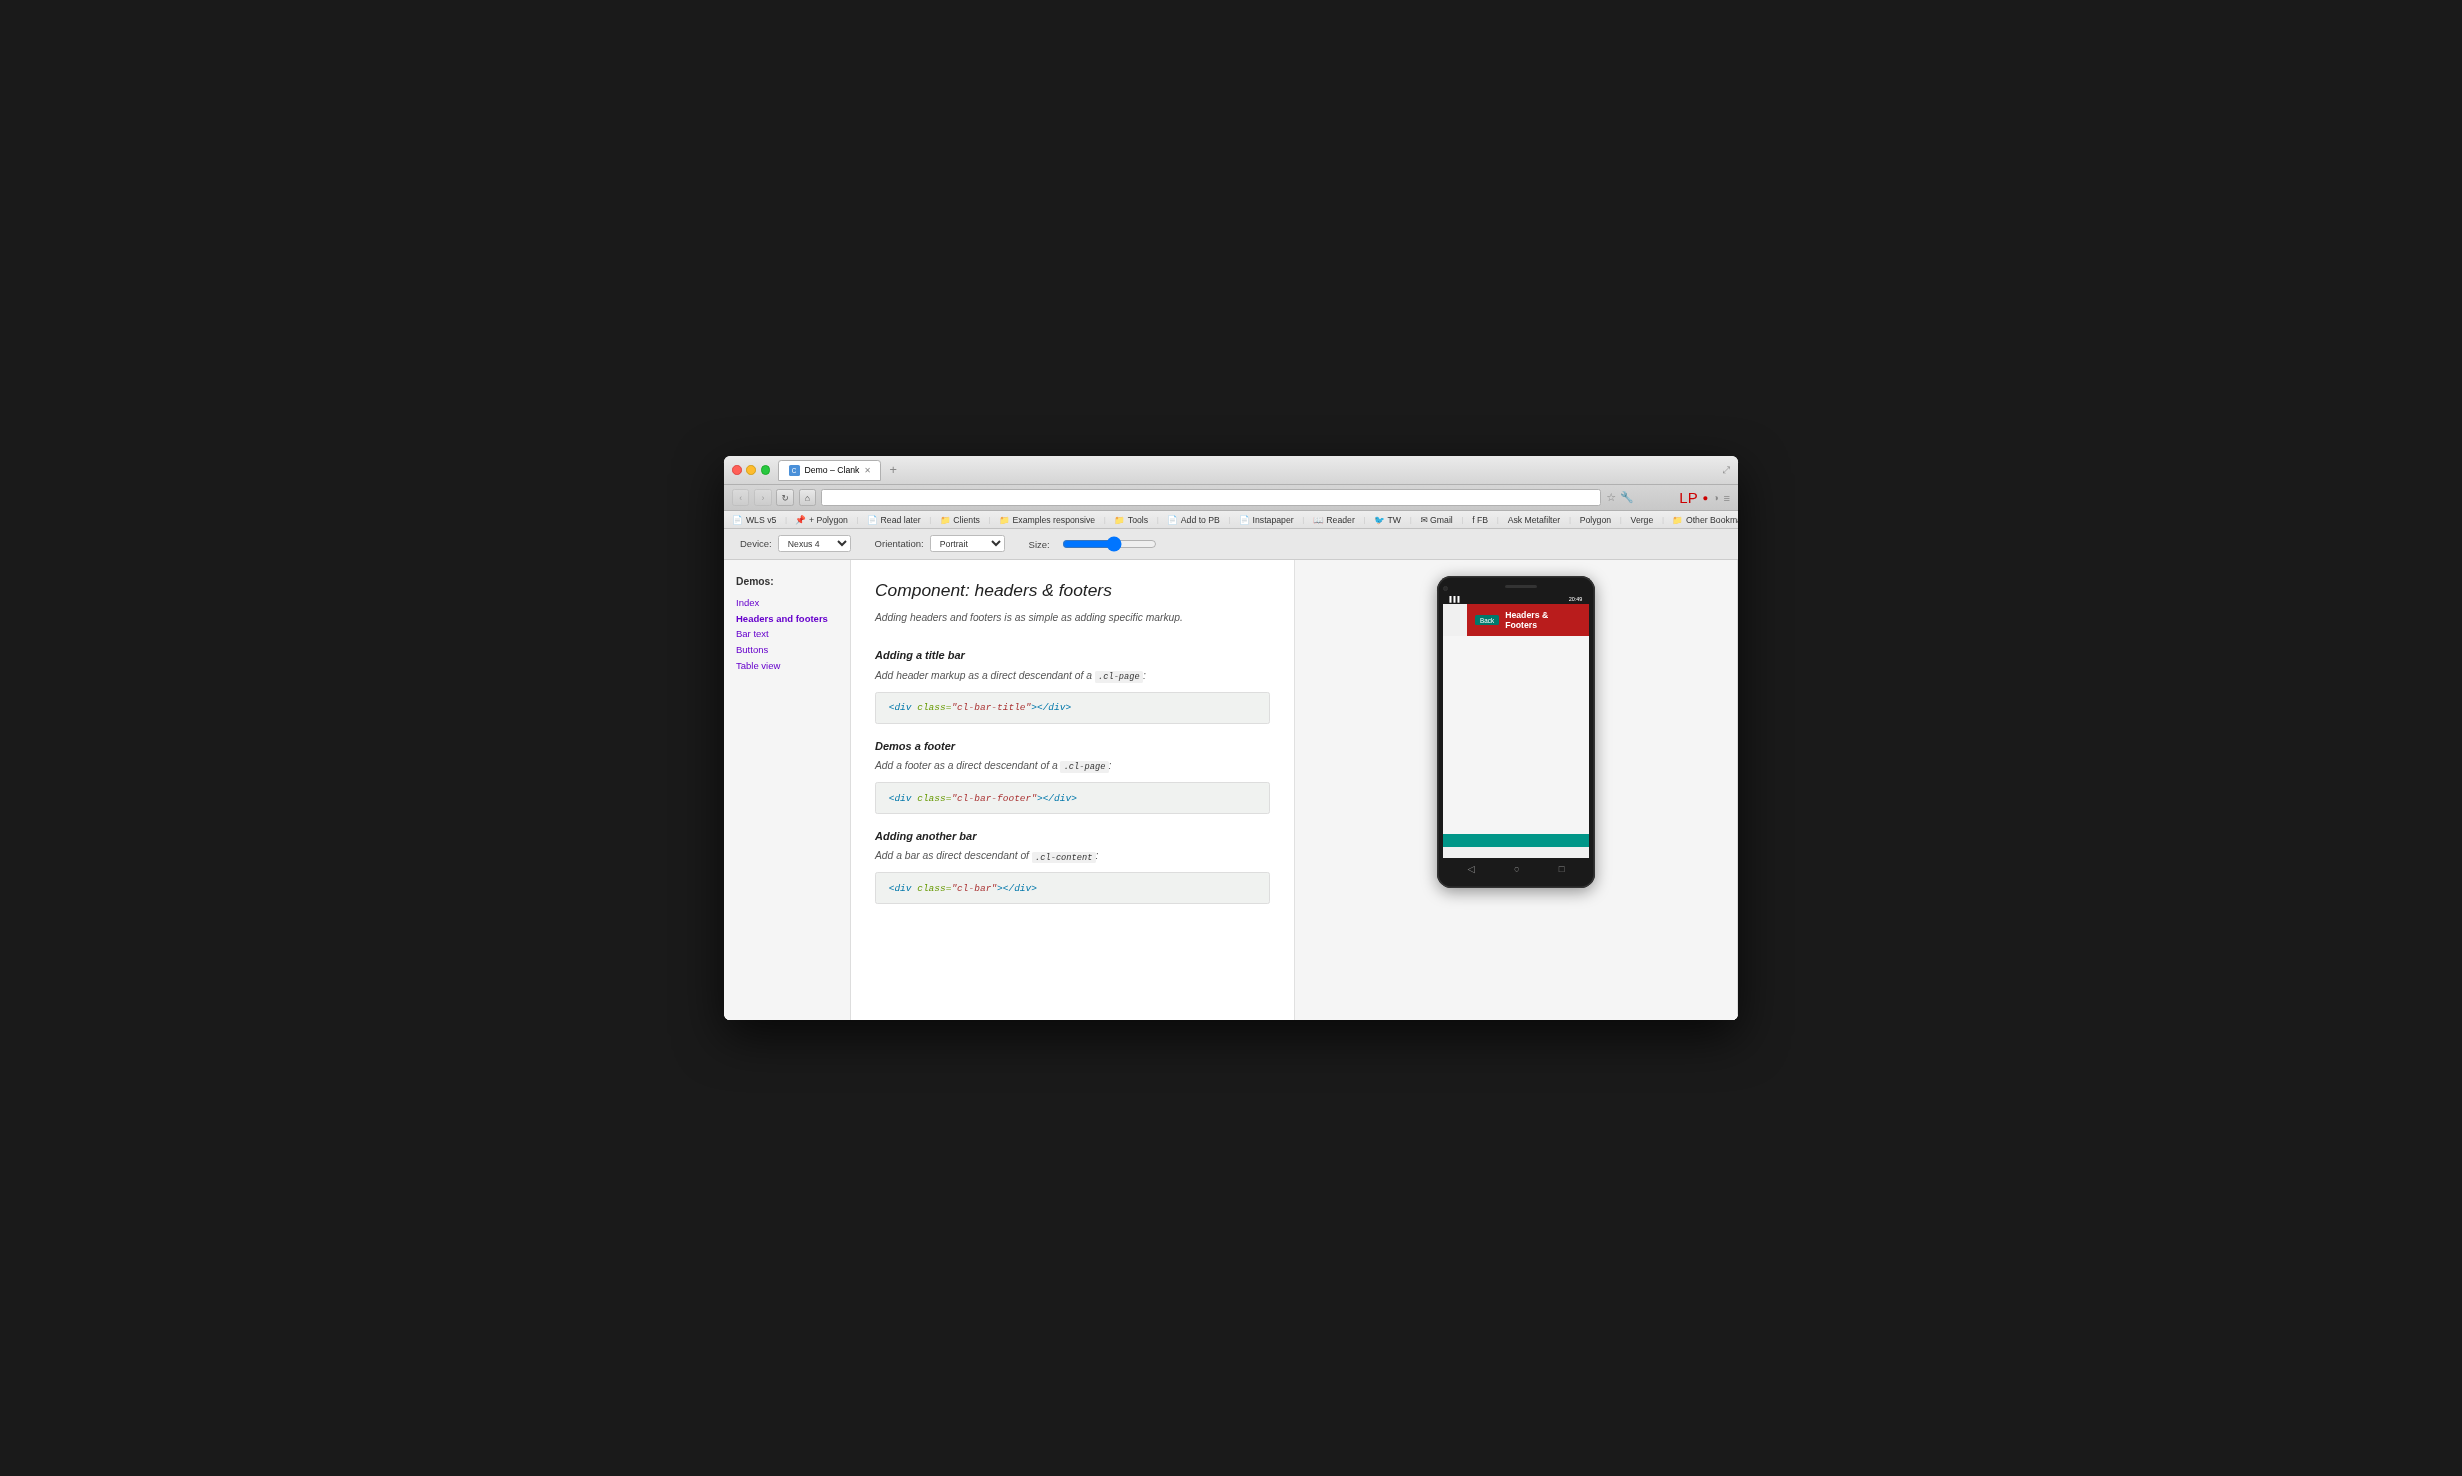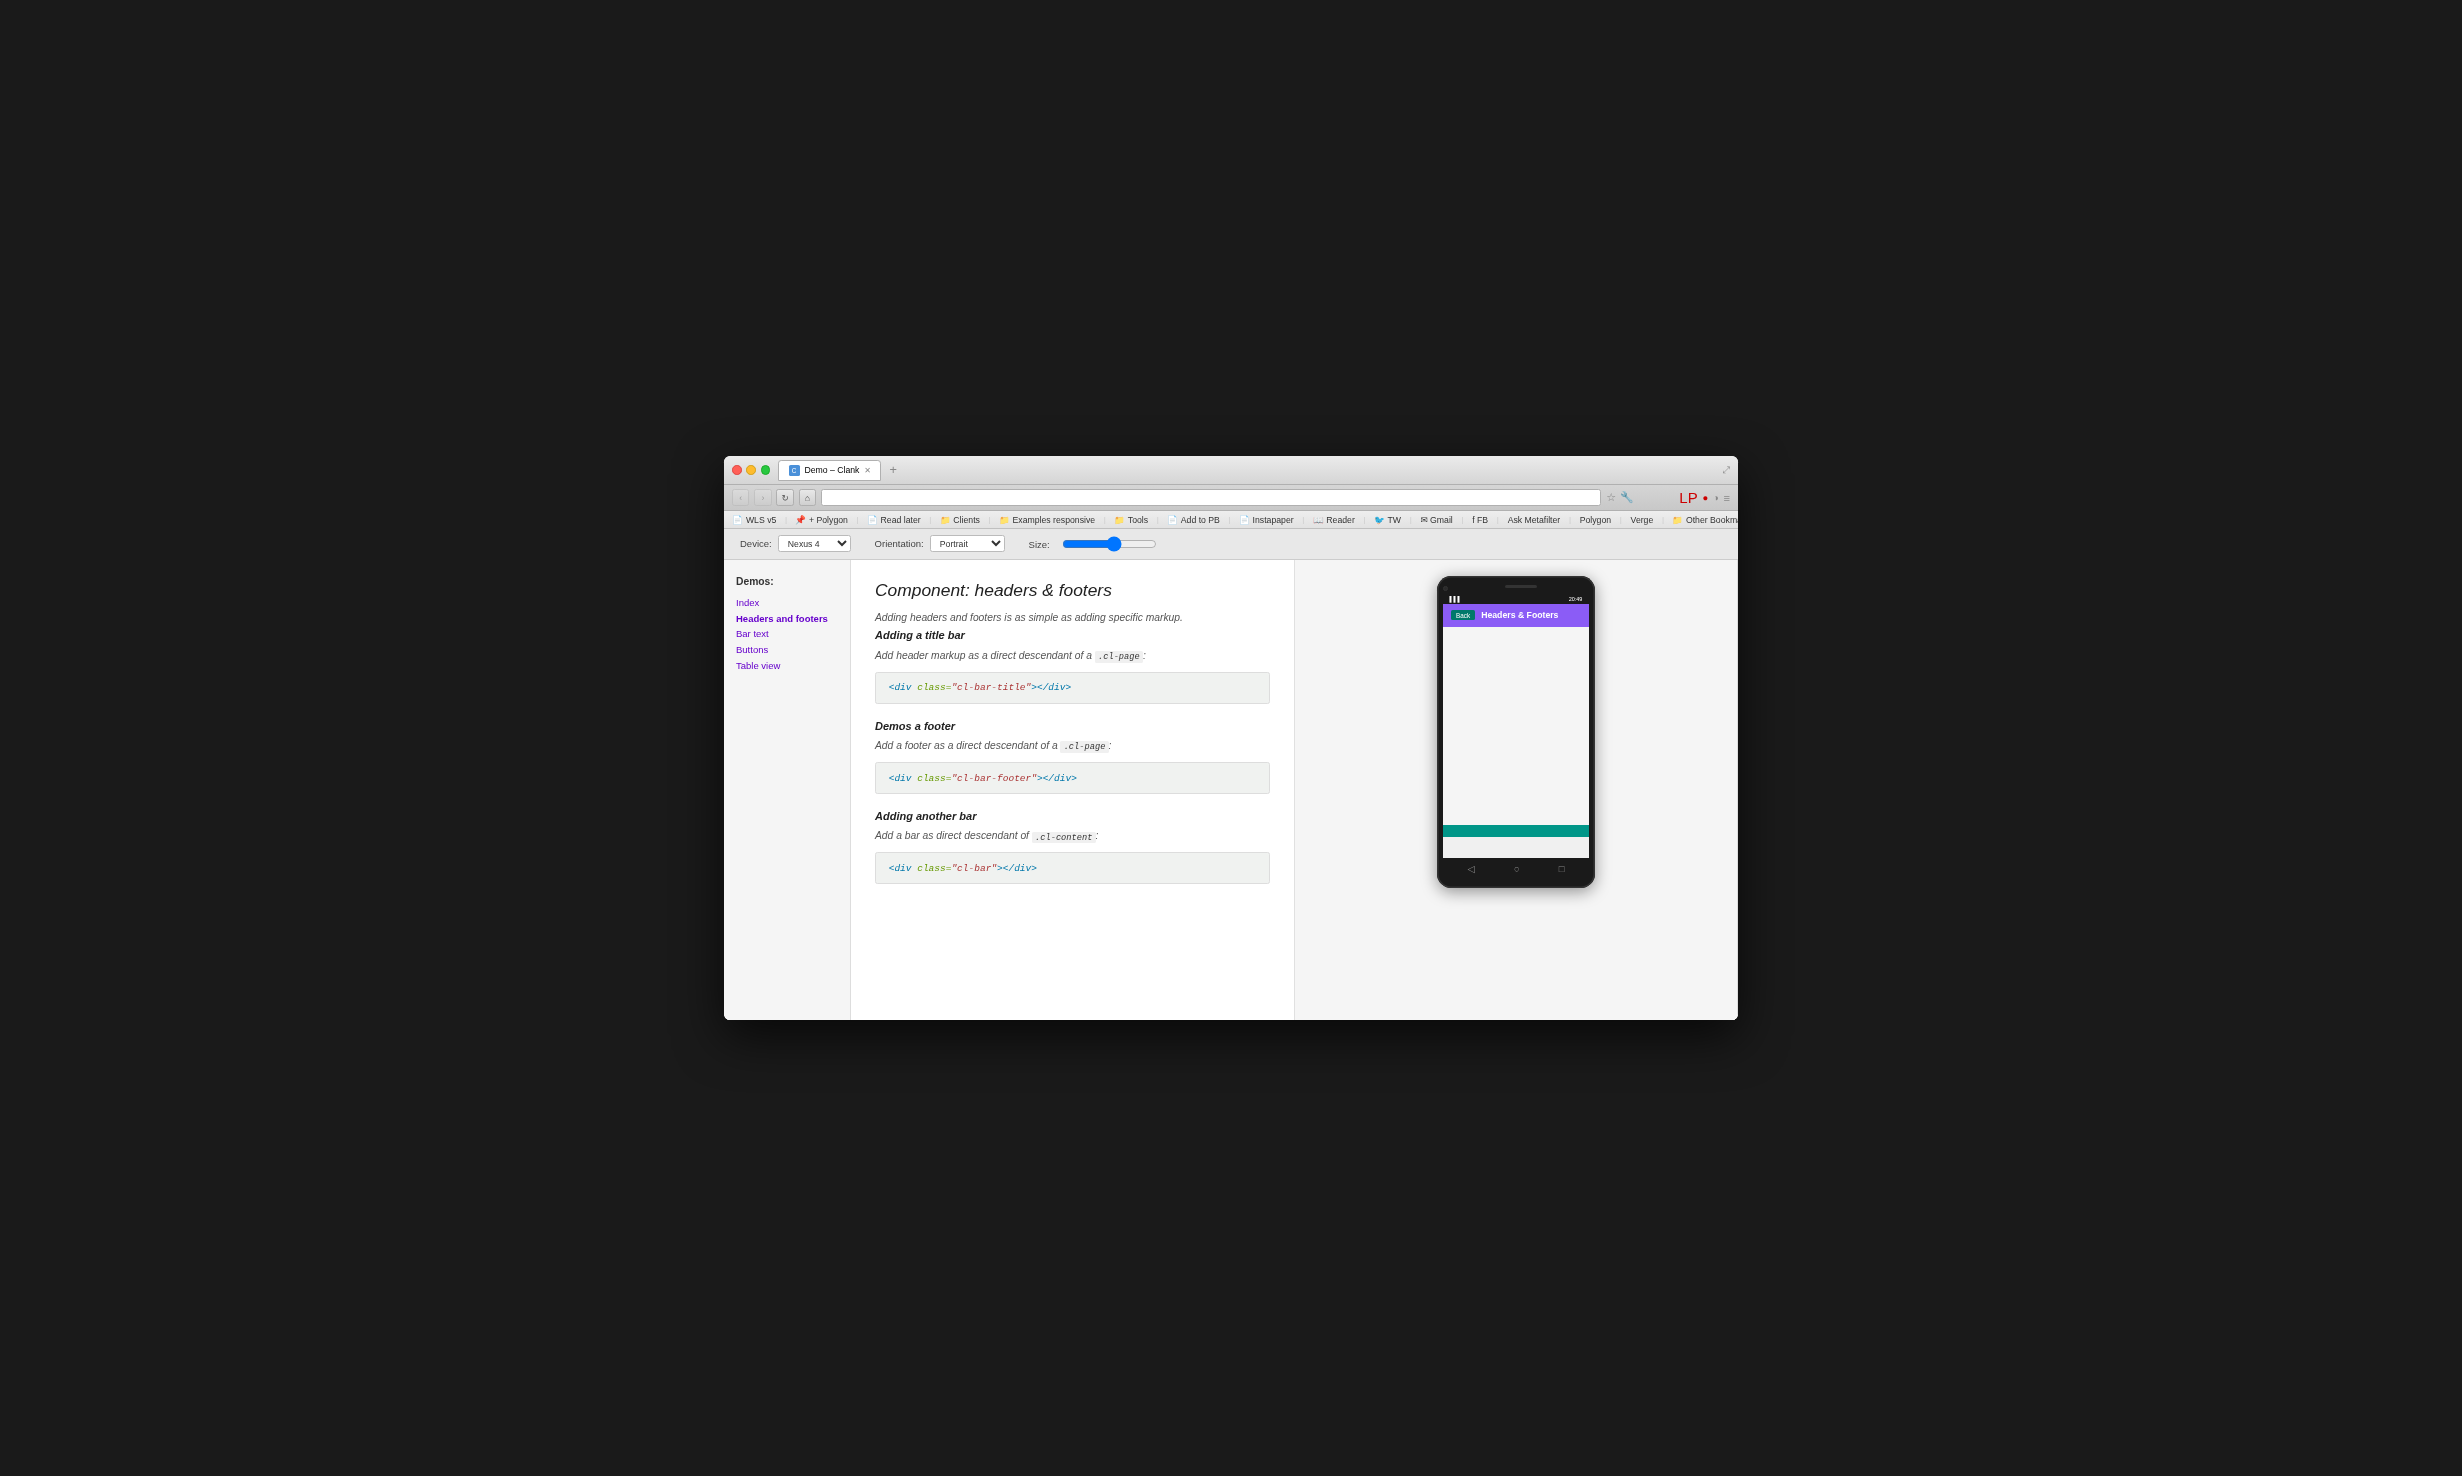--- a/index.html
+++ b/index.html
@@ -261,21 +261,21 @@
     }
     .doc-title {
       font-size: 17.4px;
       font-weight: normal;
       color: #222;
       margin-bottom: 9.5px;
     }
     .doc-intro {
       font-size: 10.3px;
       color: #555;
-      margin-bottom: 4px;
+      margin-bottom: 24px;
       line-height: 1.5;
     }
     .doc-section-title {
       font-size: 11px;
       font-weight: bold;
       color: #222;
       margin-bottom: 6.3px;
     }
     .doc-text {
       font-size: 10.3px;
@@ -345,25 +345,26 @@
       display: flex;
       justify-content: space-between;
       align-items: center;
     }
     .phone-screen {
       background: #f0f0f0;
       min-height: 254px;
       overflow: hidden;
     }
     .phone-app-bar {
-      background: #8b5cf6;
+      background: #b91c1c;
       padding: 6.3px 8px;
       display: flex;
       align-items: center;
       gap: 6.3px;
+      margin-left: 24px;
     }
     .phone-back-btn {
       background: #00796b;
       color: #fff;
       font-size: 6.3px;
       padding: 1.6px 4.8px;
       border-radius: 1.6px;
     }
     .phone-app-title {
       color: #fff;

